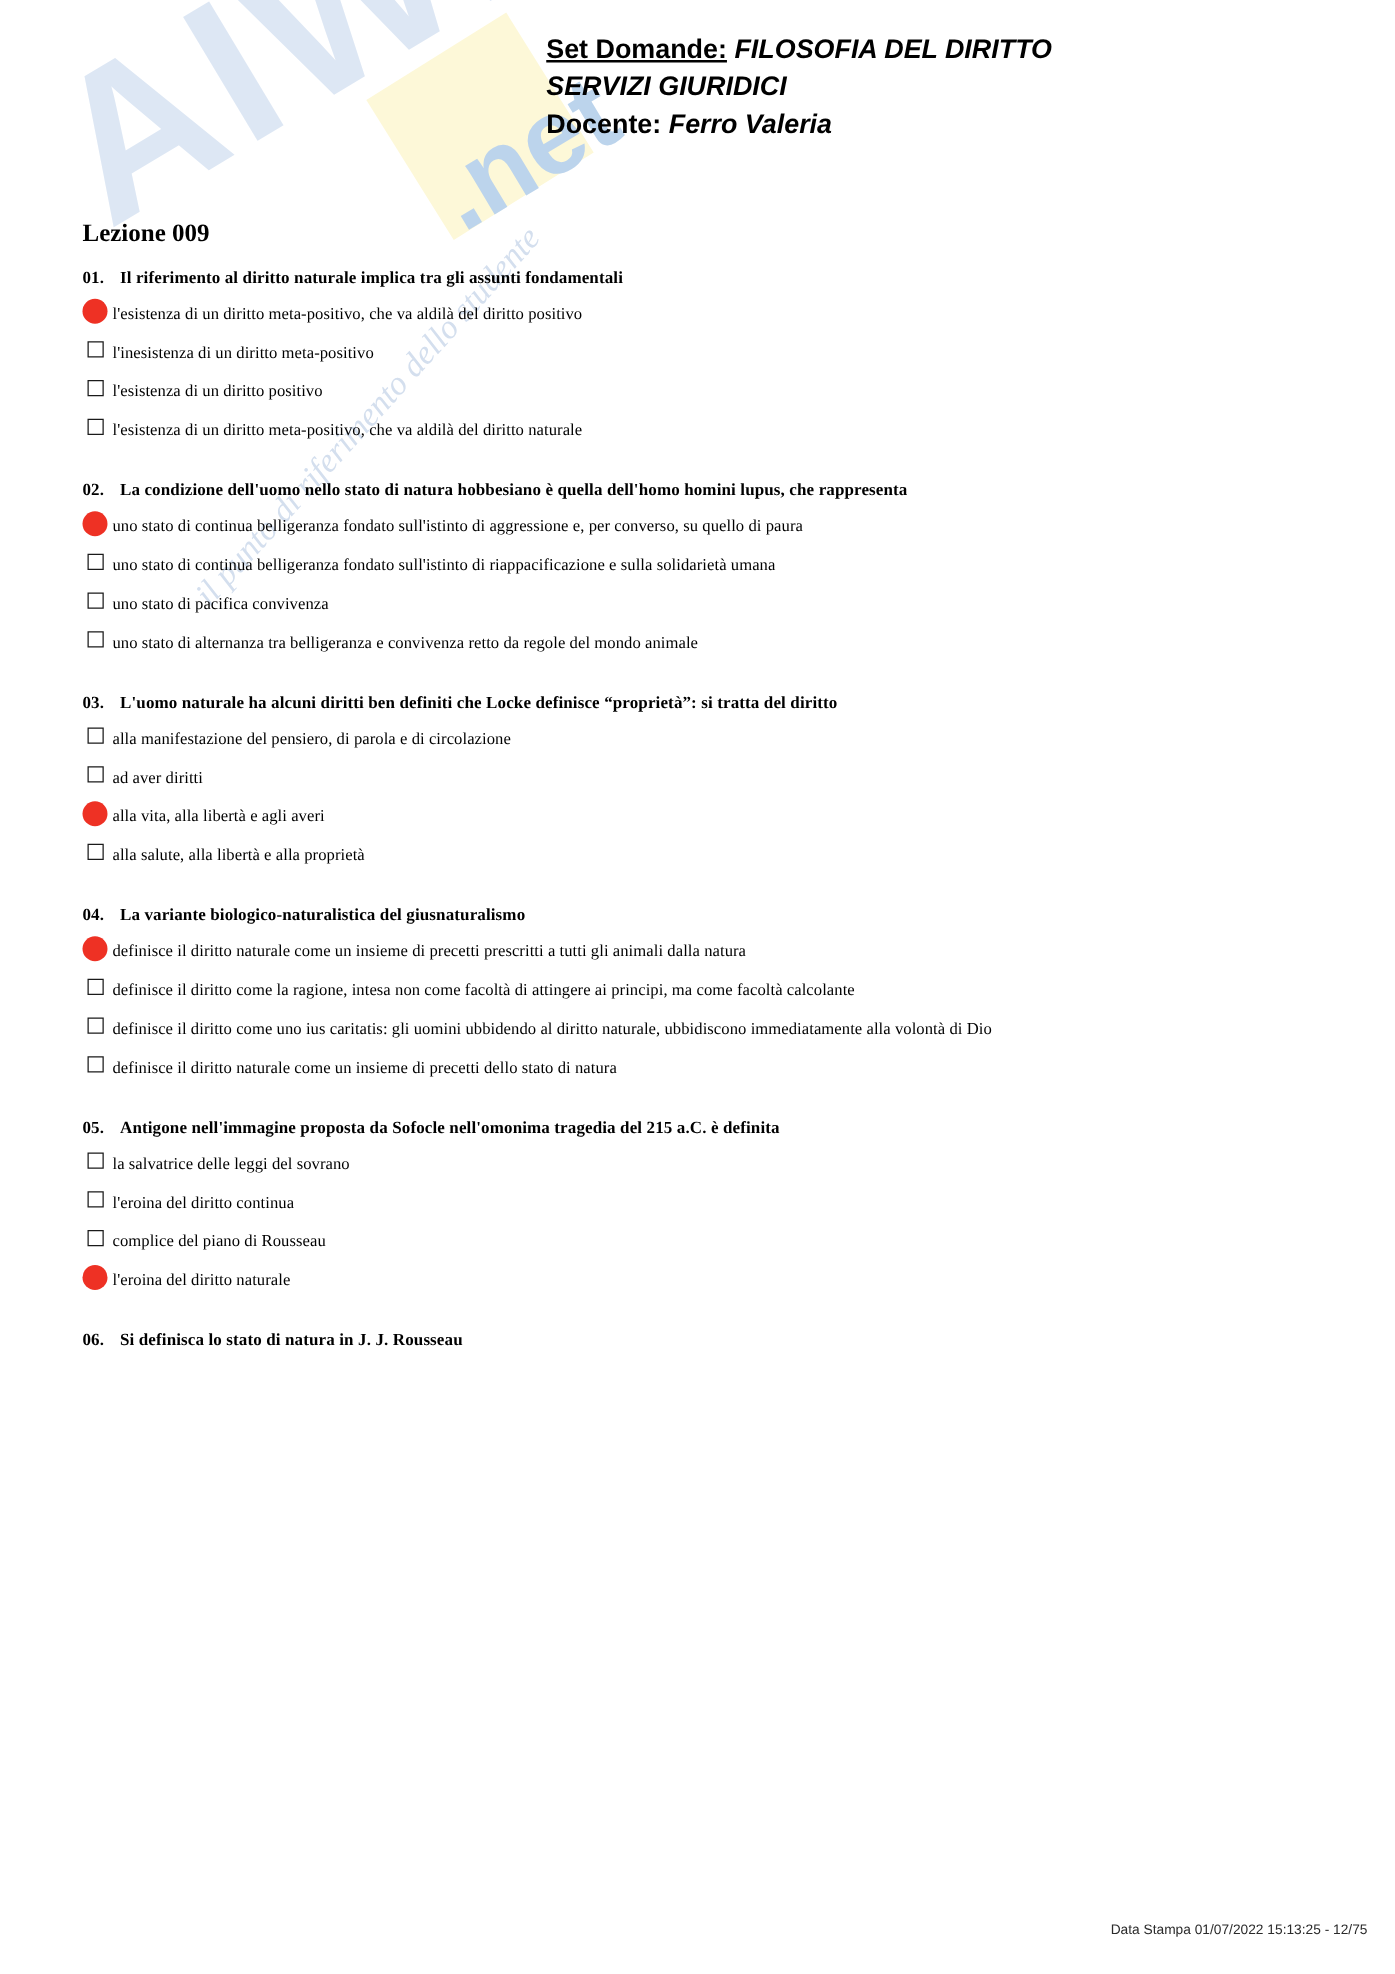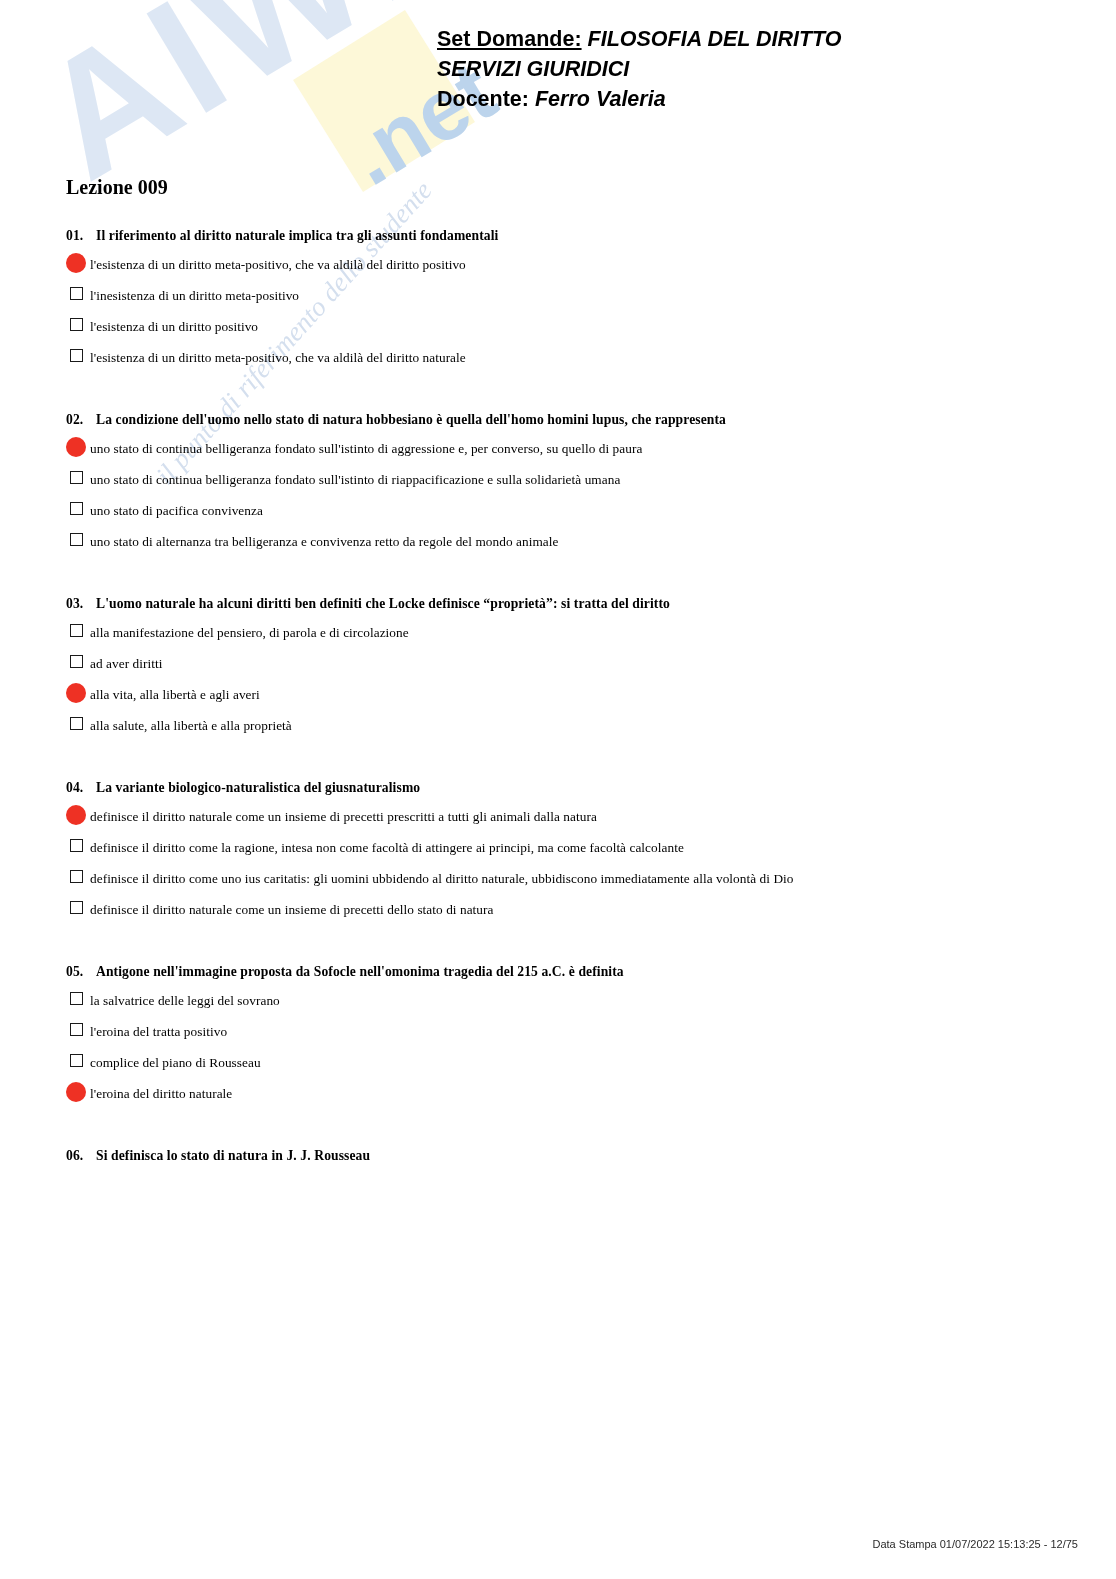--- a/index.html
+++ b/index.html
@@ -113,21 +113,20 @@
   }
   .question-block { margin-bottom: 18px; }
 
   .q-head {
     display: flex;
     align-items: baseline;
     font-size: 13.6px;
     font-weight: bold;
     letter-spacing: 0.1px;
     margin-bottom: 9px;
-    margin-top: 14px;
   }
   .q-num { width: 30px; flex: 0 0 30px; }
   .q-text { flex: 1 1 auto; }
 
   .option-row {
     display: flex;
     align-items: center;
     min-height: 22px;
     margin: 0 0 9px 0;
   }
@@ -159,21 +158,21 @@
   .opt-text {
     font-size: 13.3px;
     line-height: 17px;
     letter-spacing: 0.05px;
   }
 
   .q-gap { height: 12px; }
 
   .footer {
     position: absolute;
-    right: 38px;
+    right: 22px;
     top: 1538px;
     font-family: "Liberation Sans", sans-serif;
     font-size: 11px;
     color: #2b2b2b;
     white-space: nowrap;
   }
 </style>
 </head>
 <body>
 
@@ -348,21 +347,21 @@
         <div class="option-row">
           <span class="marker">
               <span class="checkbox"></span>
             </span>
           <span class="opt-text">la salvatrice delle leggi del sovrano</span>
         </div>
         <div class="option-row">
           <span class="marker">
               <span class="checkbox"></span>
             </span>
-          <span class="opt-text">l'eroina del tratta positivo</span>
+          <span class="opt-text">l'eroina del diritto continua</span>
         </div>
         <div class="option-row">
           <span class="marker">
               <span class="checkbox"></span>
             </span>
           <span class="opt-text">complice del piano di Rousseau</span>
         </div>
         <div class="option-row">
           <span class="marker">
               <span class="checkbox"></span>

